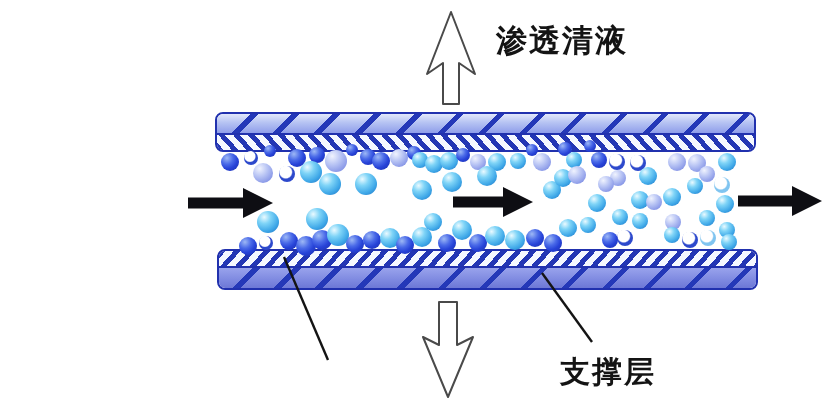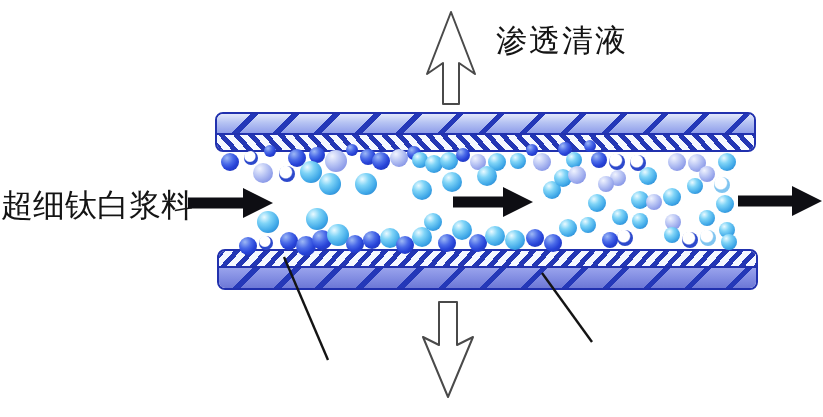--- a/index.html
+++ b/index.html
@@ -1,19 +1,19 @@
 <!DOCTYPE html>
 <html style="--accent-blue-dark: #2131ae; --hatch-line: #2438b8; --membrane-blue: #2336b4; --membrane-white: #f5f8ff; --particle-dark: #2743d8; --particle-cyan: #3fa8e8; --particle-light: #8b9ae8; --ring-blue: #2d49cc; --ring-light: #7fc4f0; --arrow-black: #0e0e13; --outline-gray: #4a4a4a; --text-black: #141414;"><head>
 <meta charset="utf-8">
 <style>
   html,body{margin:0;padding:0;background:#fff;}
   body{font-family:"DejaVu Sans","Liberation Sans",sans-serif;}
   .canvas{position:relative;width:823px;height:417px;background:#fff;overflow:hidden;}
 
-  .label{position:absolute;color:var(--text-black);font-weight:normal;white-space:nowrap;
+  .label{position:absolute;color:var(--text-black);font-weight:bold;white-space:nowrap;
          font-family:"DejaVu Sans","Liberation Sans",sans-serif;}
   .label.feed{left:1px;top:184px;font-size:32px;letter-spacing:0px;}
   .label.permeate{left:496px;top:20px;font-size:31px;letter-spacing:2px;}
   .label.membrane{left:298px;top:356px;font-size:30px;letter-spacing:2px;}
   .label.support{left:560px;top:352px;font-size:30px;letter-spacing:2px;}
 
   .bar{position:absolute;left:215px;width:541px;display:flex;flex-direction:column;
        border:2px solid var(--accent-blue-dark);border-radius:8px;overflow:hidden;
        box-sizing:border-box;z-index:1;}
   .bar.top{top:112px;height:40px;}
@@ -49,21 +49,21 @@
   .particle.rl{background:radial-gradient(circle at 42% 38%, #ffffff 0 42%, var(--ring-light) 52% 90%, #4f9fd8 100%);}
 
   #overlay{position:absolute;left:0;top:0;z-index:3;pointer-events:none;}
 </style>
 </head>
 <body>
 
 <div class="canvas">
 
   <div class="label permeate">渗透清液</div>
-  <div class="label feed">超细钛白浆料</div>
+  <div class="label support">支撑层</div>
 
   <div class="bar top">
     <div class="support-layer"></div>
     <div class="membrane-layer"></div>
   </div>
 
   <div class="bar bottom">
     <div class="membrane-layer"></div>
     <div class="support-layer"></div>
   </div>

